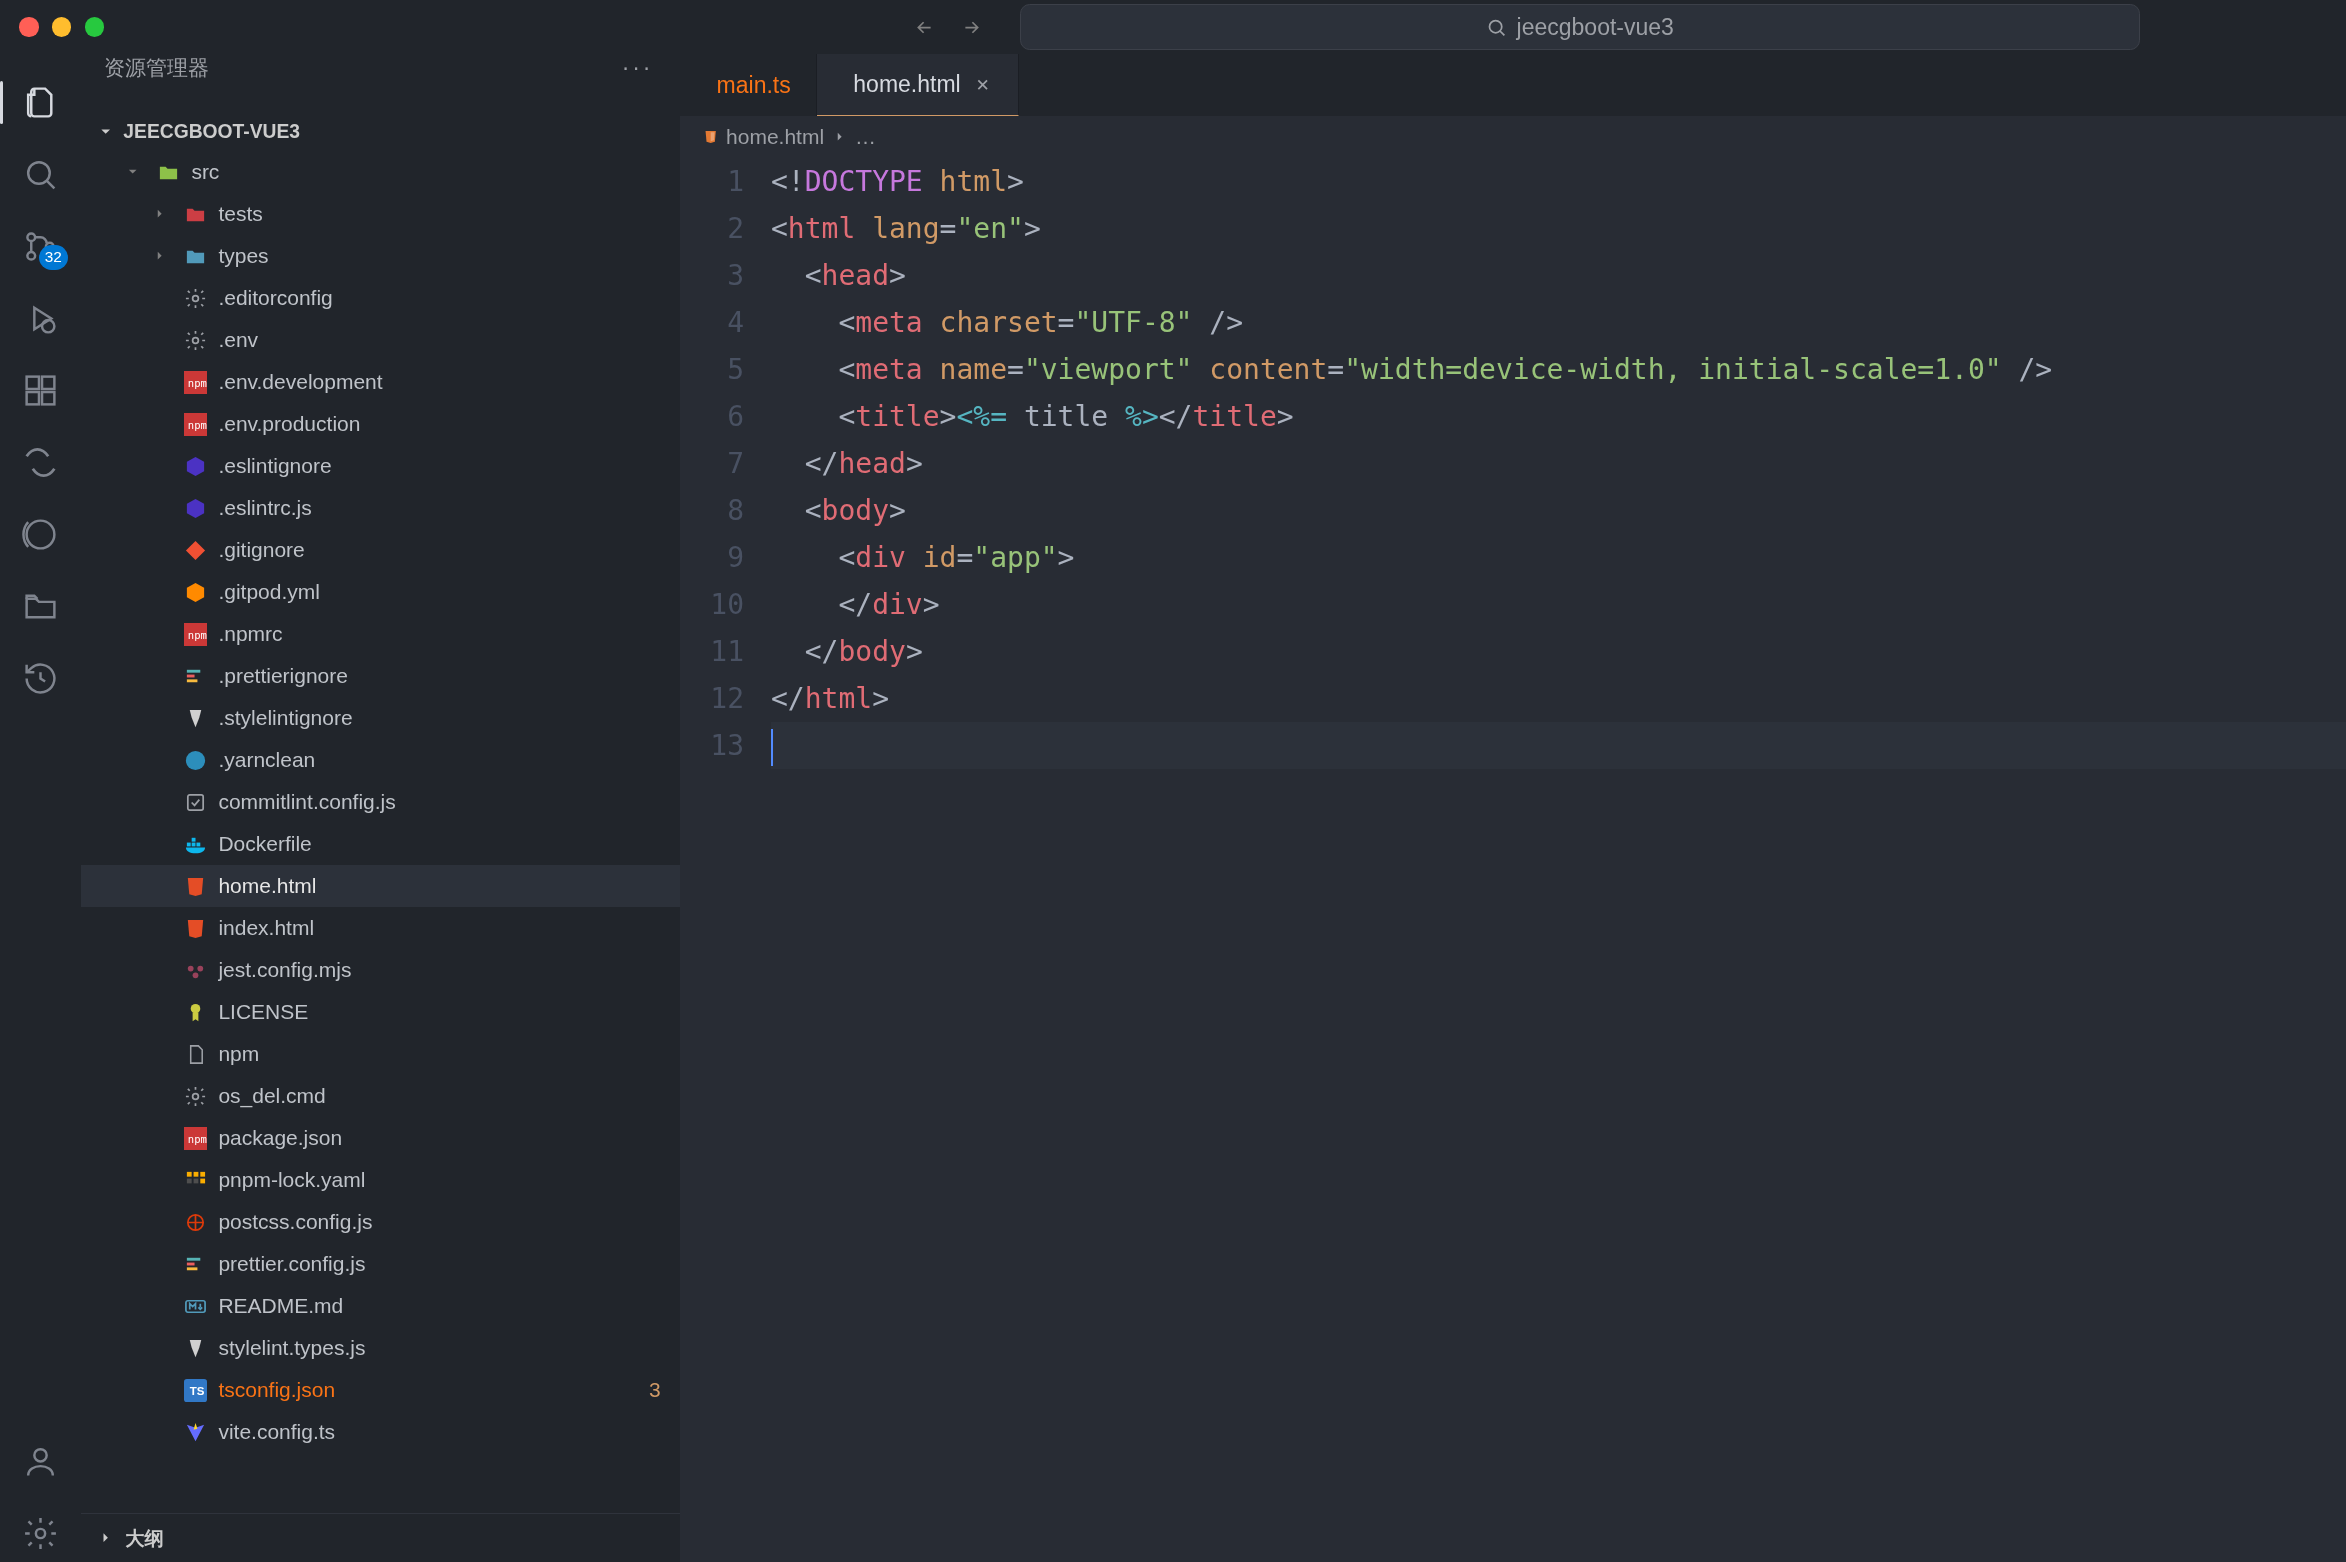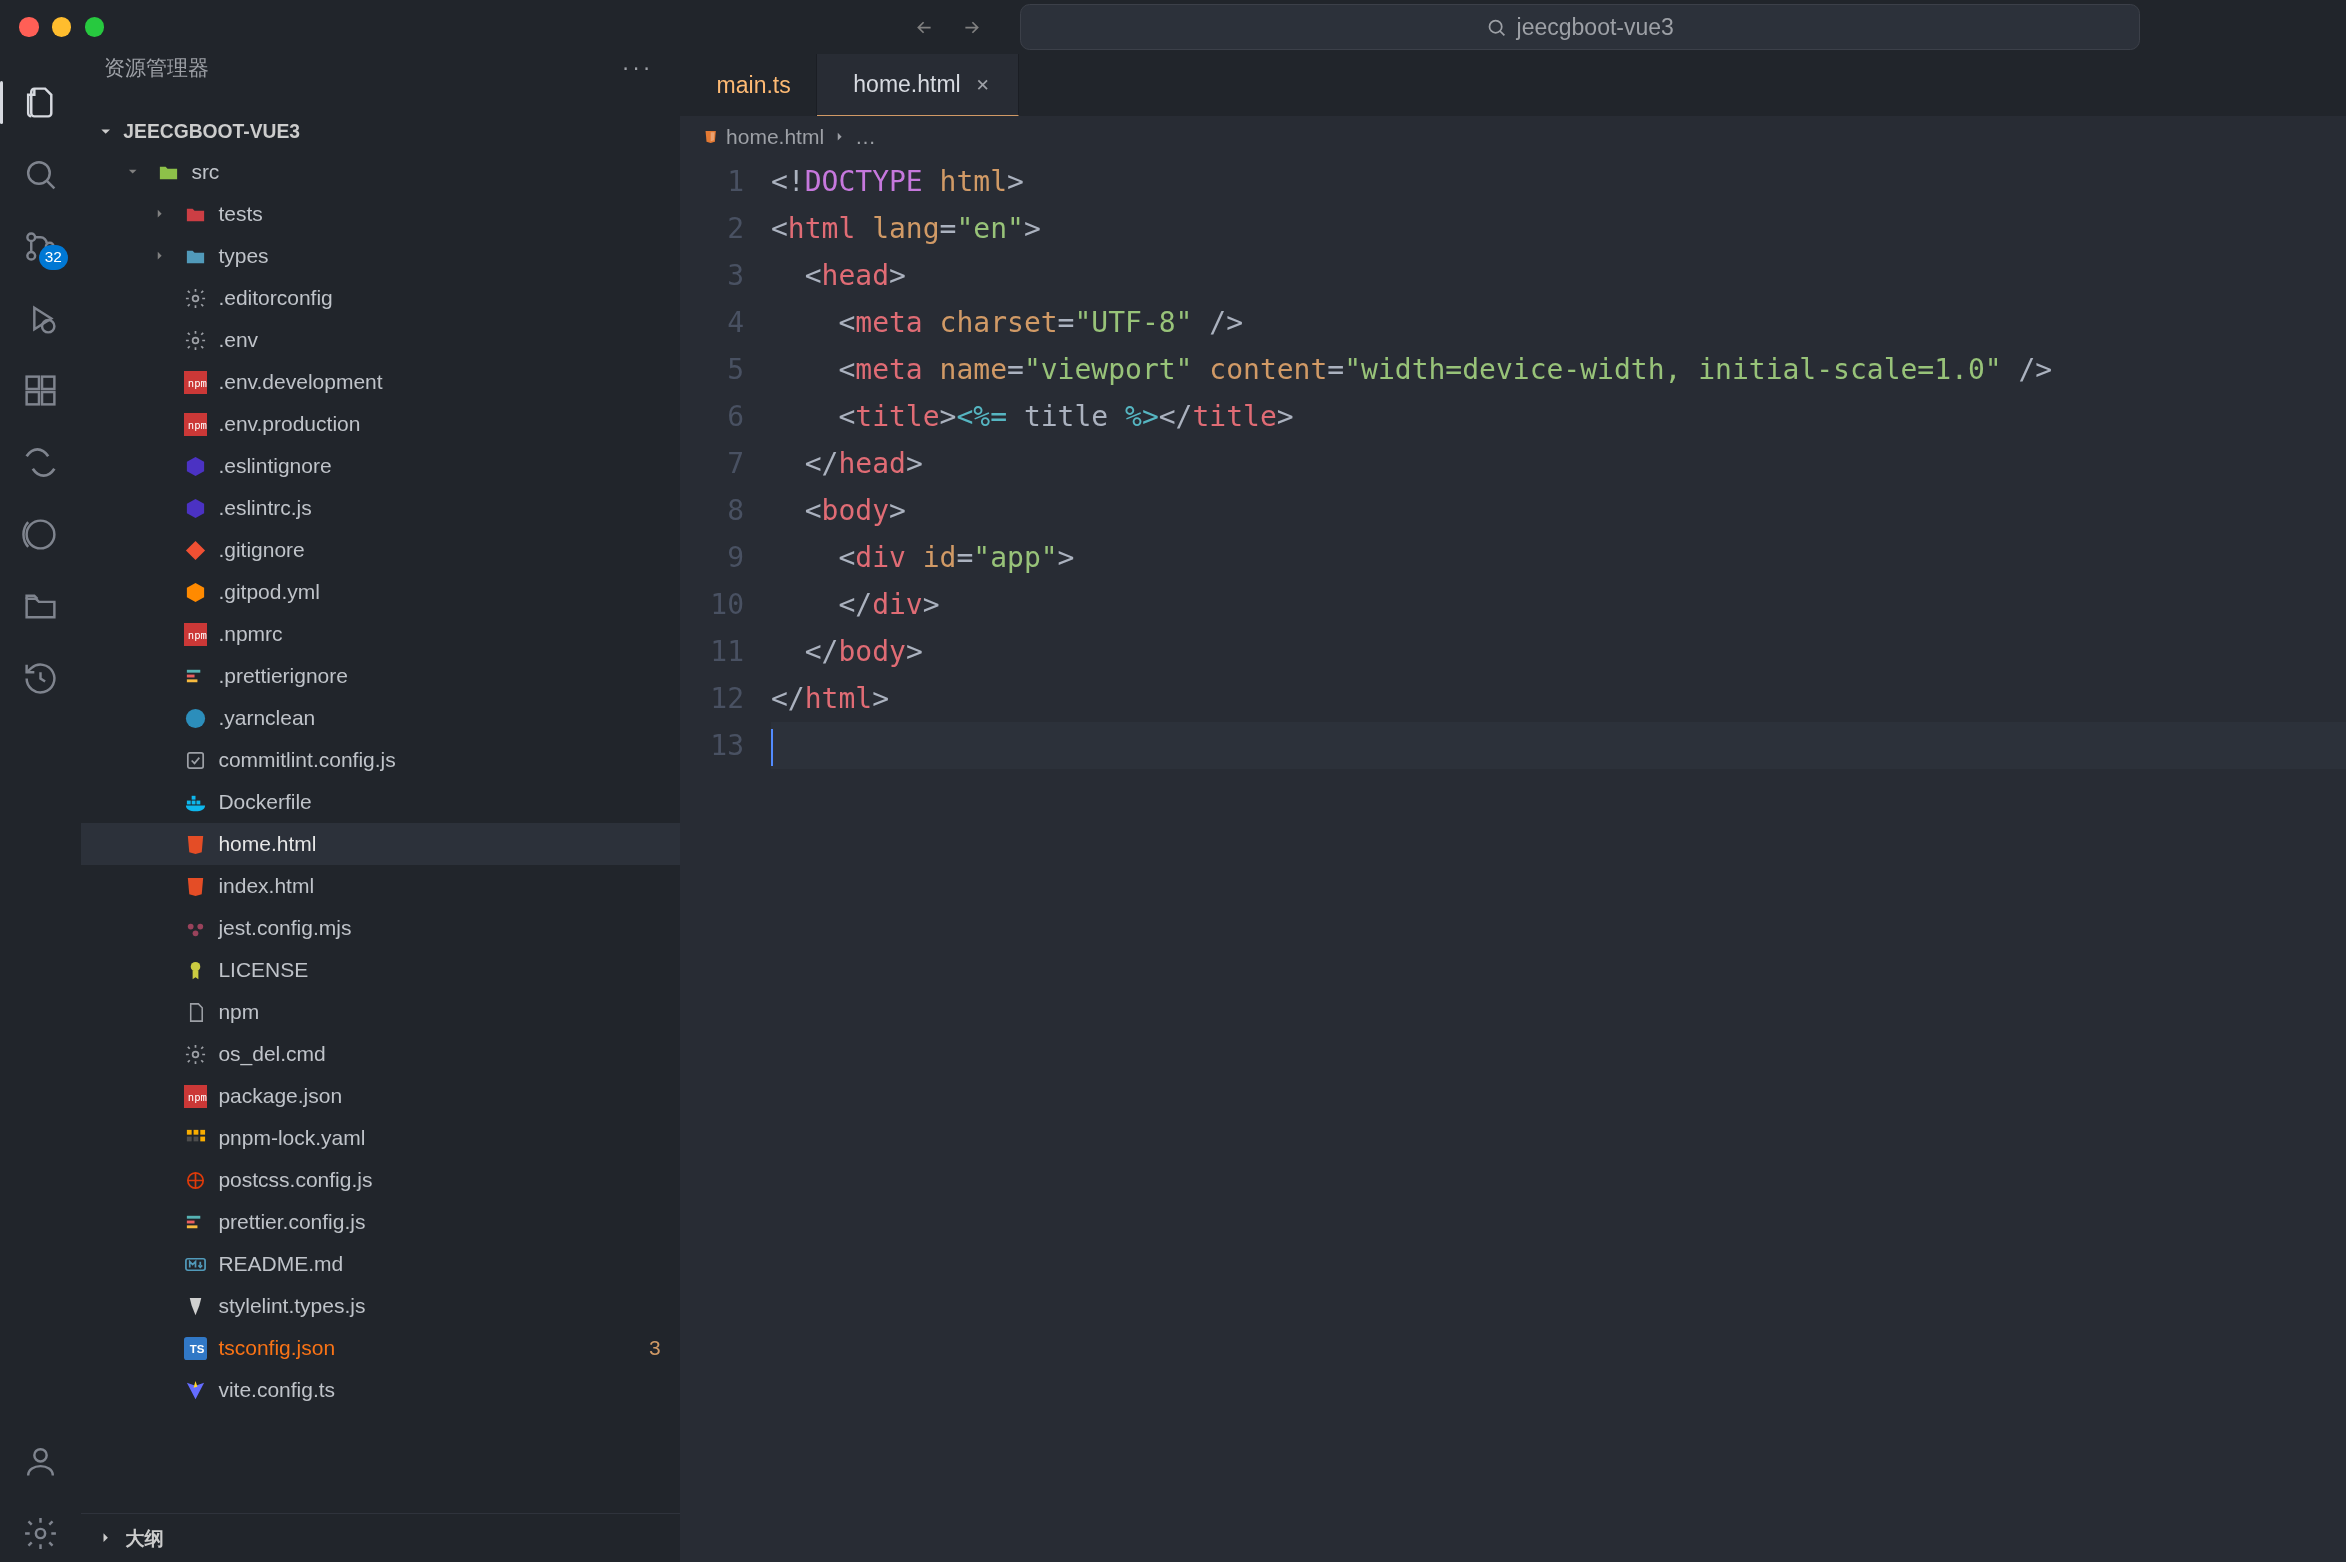--- a/index.html
+++ b/index.html
@@ -80,21 +80,21 @@
 .tree-row .anno { margin-left:auto; margin-right:19.3px; color:#d19a66; font-size:21px;}
 .sidebar-bottom { margin-top:auto; border-top:1px solid #2f333c;}
 .outline-row { height:48px; display:flex; align-items:center; gap:7.7px; padding-left:13.5px; color:#cccccc; font-size:19.3px; font-weight:600;}
 
 
 .editor-area { flex:1; background:#282c34; display:flex; flex-direction:column; }
 .tabs { height:62px; display:flex; align-items:stretch; background:#21252b;}
 .tab {
   display:flex; align-items:center; gap:11.6px;
   padding: 0 25px; font-size:23px;
-  background:#21252b; color:#fdba74;
+  background:#21252b; color:#f97316;
   border-right:1px solid #1b1e24;
 }
 .tab.active { background:#282c34; color:#d7dae0; border-bottom:1.9px solid #d19a66;}
 .tab .tab-close { width:21px; height:21px; color:#9da0a6; display:flex; align-items:center; justify-content:center;}
 .tab .tab-close svg{width:17.4px;height:17.4px;}
 .breadcrumb { height:42px; display:flex; align-items:center; gap:7.7px; padding-left:23px; font-size:21px; color:#9da0a6; background:#282c34;}
 .breadcrumb svg { width:15.4px; height:15.4px;}
 .code { flex:1; display:flex; font-family: "SF Mono","Menlo","Consolas",monospace; font-size:28px; line-height:47px;}
 .gutter { width:91px; padding-right:27px; text-align:right; color:#495162; background:#282c34;}
 .codebody { flex:1; white-space:pre; color:#abb2bf; background:#282c34;}
@@ -363,20 +363,29 @@
         <div class="tree-row" style="padding-left: 66px;">
           <span class="twisty"></span>
           <span class="fileicon ">
             <svg viewBox="0 0 24 24">
               <rect x="3" y="5" width="14" height="3" fill="#56b3b4"></rect>
               <rect x="3" y="10" width="8" height="3" fill="#ea5e5e"></rect>
               <rect x="3" y="15" width="11" height="3" fill="#f7ba3e"></rect>
             </svg>
           </span>
           <span class="fname">.prettierignore</span>
+        </div>
+        <div class="tree-row" style="padding-left: 66px;">
+          <span class="twisty"></span>
+          <span class="fileicon ">
+            <svg viewBox="0 0 24 24" fill="#d0d0d0">
+              <path d="M6 3h12l-2 8-4 10-4-10z"></path>
+            </svg>
+          </span>
+          <span class="fname">.stylelintignore</span>
         </div>
         <div class="tree-row" style="padding-left: 66px;">
           <span class="twisty"></span>
           <span class="fileicon ">
             <svg viewBox="0 0 24 24" fill="#2c8ebb">
               <circle cx="12" cy="12" r="10"></circle>
             </svg>
           </span>
           <span class="fname">.yarnclean</span>
         </div>

